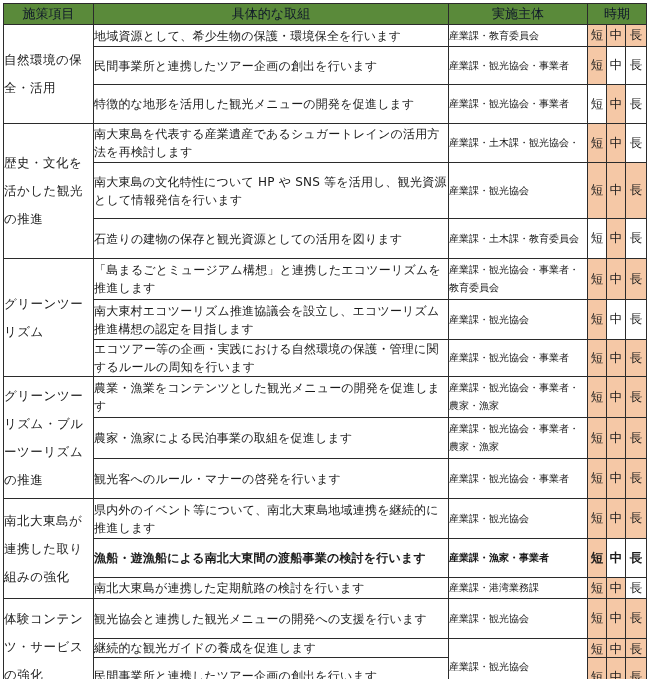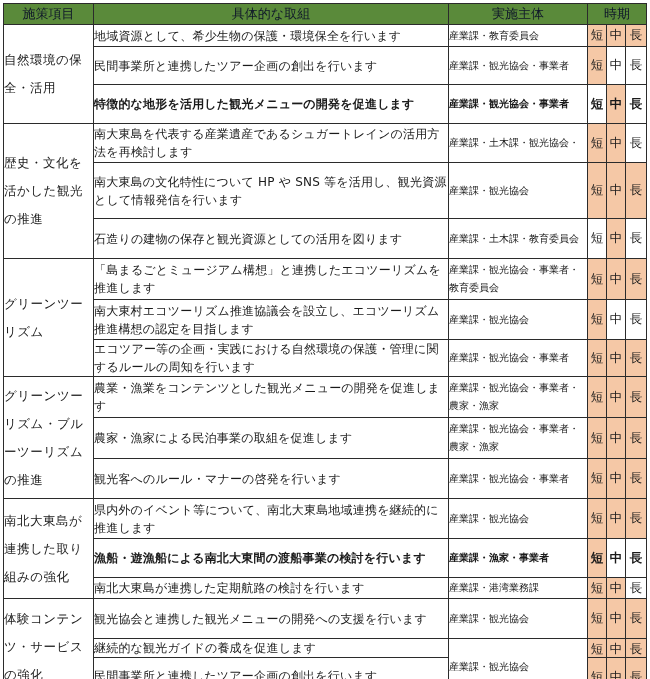--- a/index.html
+++ b/index.html
@@ -55,21 +55,21 @@
         <td class="p on">中</td>
         <td class="p on">長</td>
       </tr>
       <tr style="height: 38px;">
         <td class="act">民間事業所と連携したツアー企画の創出を行います</td>
         <td class="org">産業課・観光協会・事業者</td>
         <td class="p on">短</td>
         <td class="p off">中</td>
         <td class="p off">長</td>
       </tr>
-      <tr style="height: 39px; font-weight: bold;">
+      <tr style="height: 39px;">
         <td class="act">特徴的な地形を活用した観光メニューの開発を促進します</td>
         <td class="org">産業課・観光協会・事業者</td>
         <td class="p off">短</td>
         <td class="p on">中</td>
         <td class="p off">長</td>
       </tr>
       <tr style="height: 39px;">
         <td class="cat" rowspan="3">歴史・文化を活かした観光の推進</td>
         <td class="act">南大東島を代表する産業遺産であるシュガートレインの活用方法を再検討します</td>
         <td class="org">産業課・土木課・観光協会・</td>

